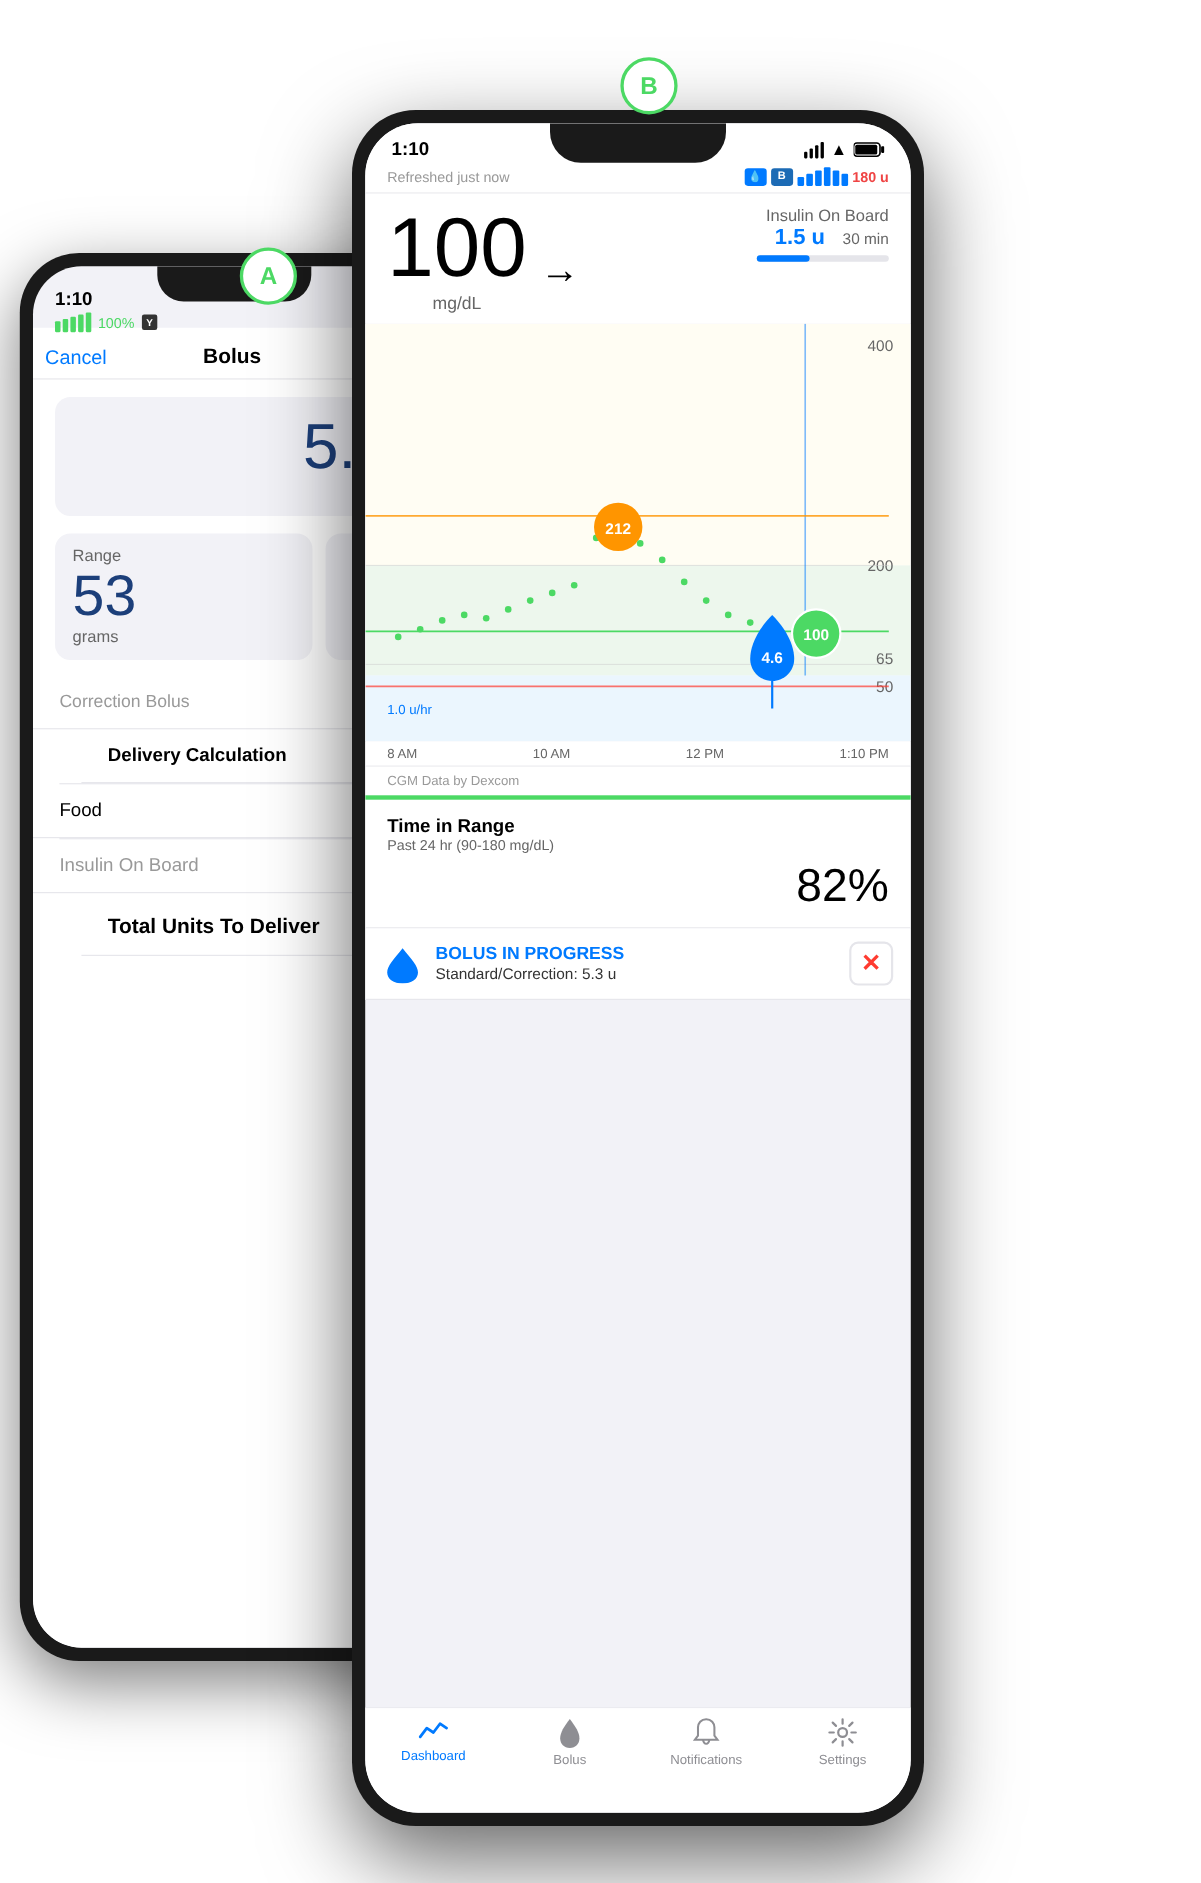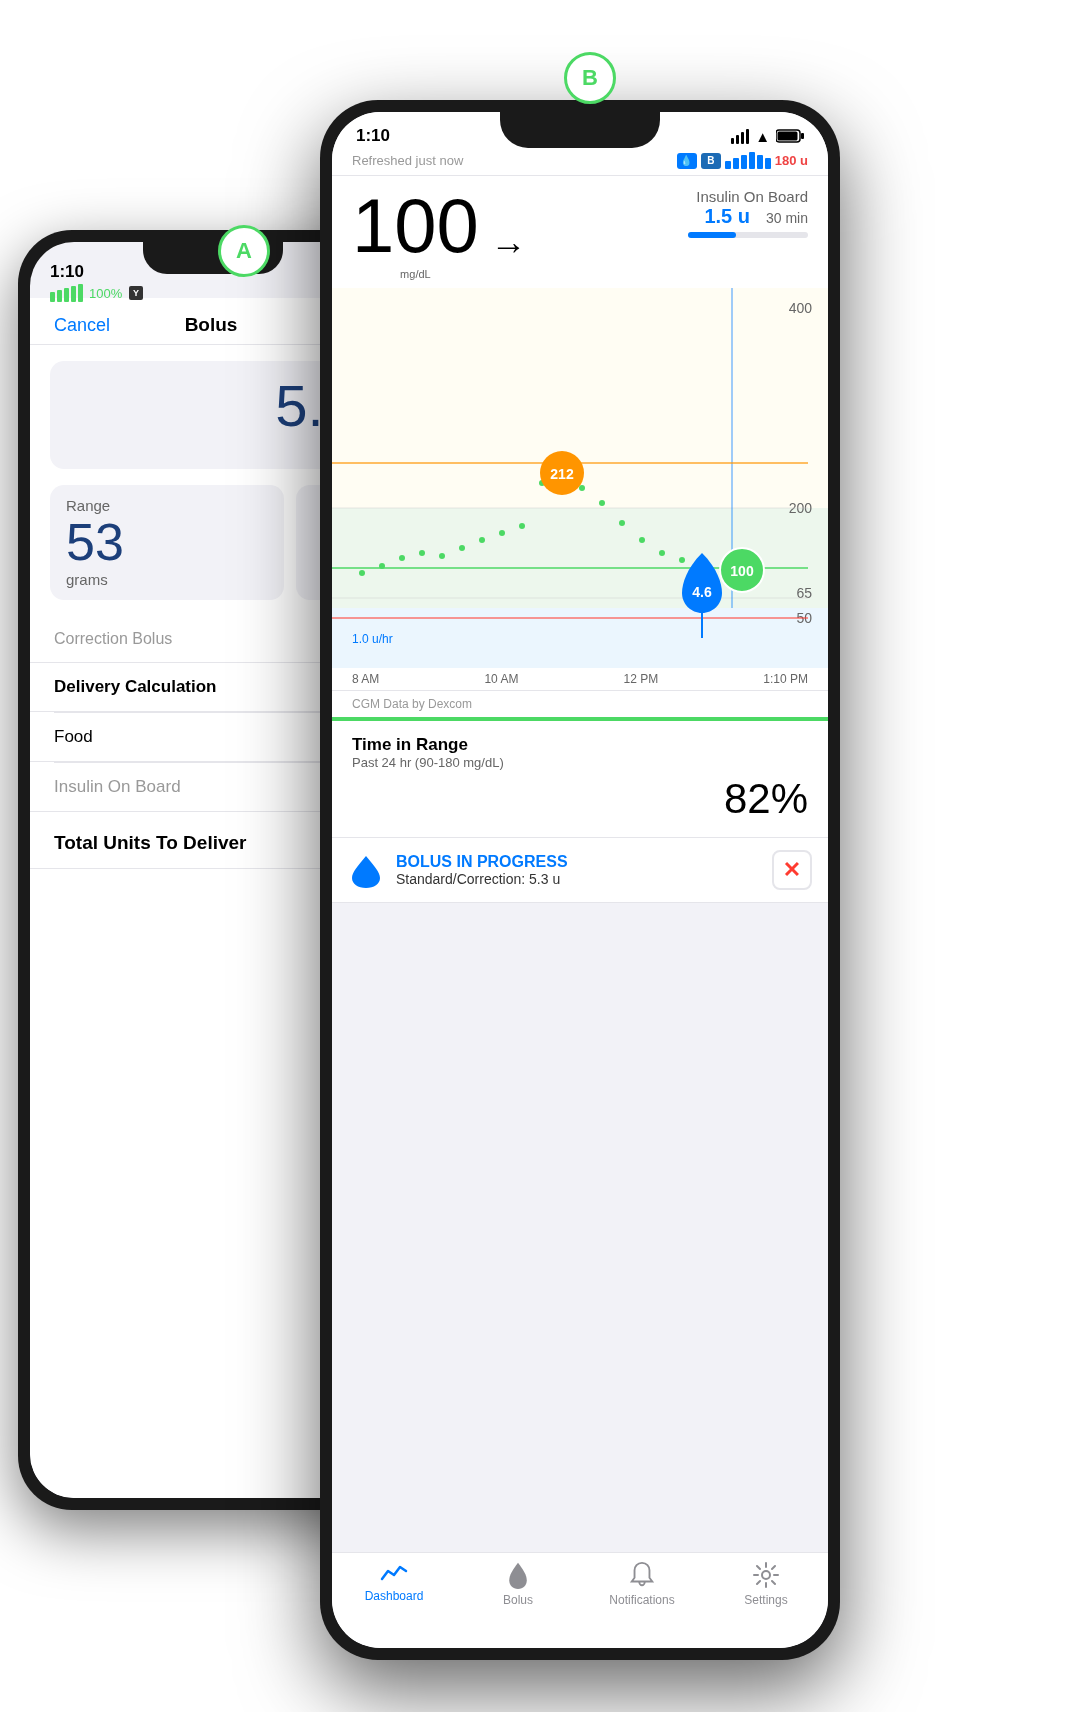--- a/index.html
+++ b/index.html
@@ -85,21 +85,21 @@
       bottom: 0;
       background: white;
       border-radius: 0 0 44px 44px;
     }
 
     
     .bolus-nav {
       display: flex;
       align-items: center;
       justify-content: space-between;
-      padding: 16px 24px 8px;
+      padding: 16px 11px 8px;
       border-bottom: 1px solid #e5e5ea;
     }
     .bolus-nav-cancel {
       color: #007AFF;
       font-size: 18px;
     }
     .bolus-nav-title {
       font-size: 19px;
       font-weight: 600;
       color: #000;
@@ -171,20 +171,21 @@
     .list-section {
       margin: 0 0px;
     }
     .list-item {
       padding: 14px 24px;
       border-bottom: 1px solid #e5e5ea;
       font-size: 17px;
     }
     .list-item.bold {
       font-weight: 600;
+      margin-left: 44px;
     }
     .list-item.light {
       color: #999;
     }
     .divider-light {
       height: 1px;
       background: #e5e5ea;
       margin: 0 24px;
     }
 
@@ -309,21 +310,21 @@
       font-weight: 300;
       color: #000;
       line-height: 1;
     }
     .cgm-arrow {
       font-size: 36px;
       color: #000;
       margin-top: 16px;
     }
     .cgm-unit {
-      font-size: 11px;
+      font-size: 16px;
       color: #666;
       margin-top: 4px;
       text-align: center;
     }
     .iob-box {
       text-align: right;
     }
     .iob-title {
       font-size: 15px;
       color: #666;

